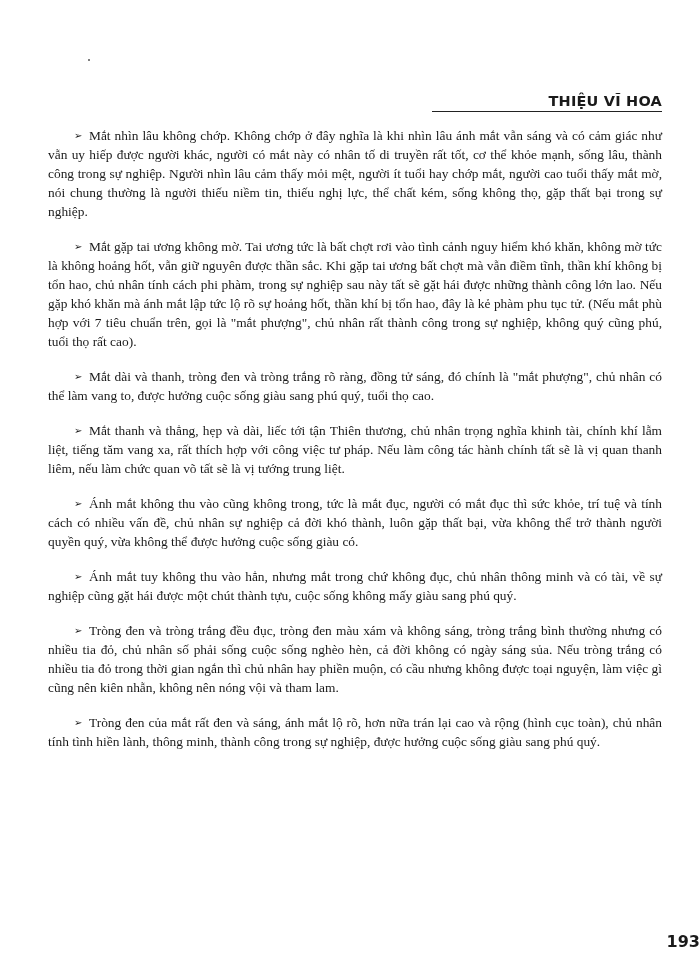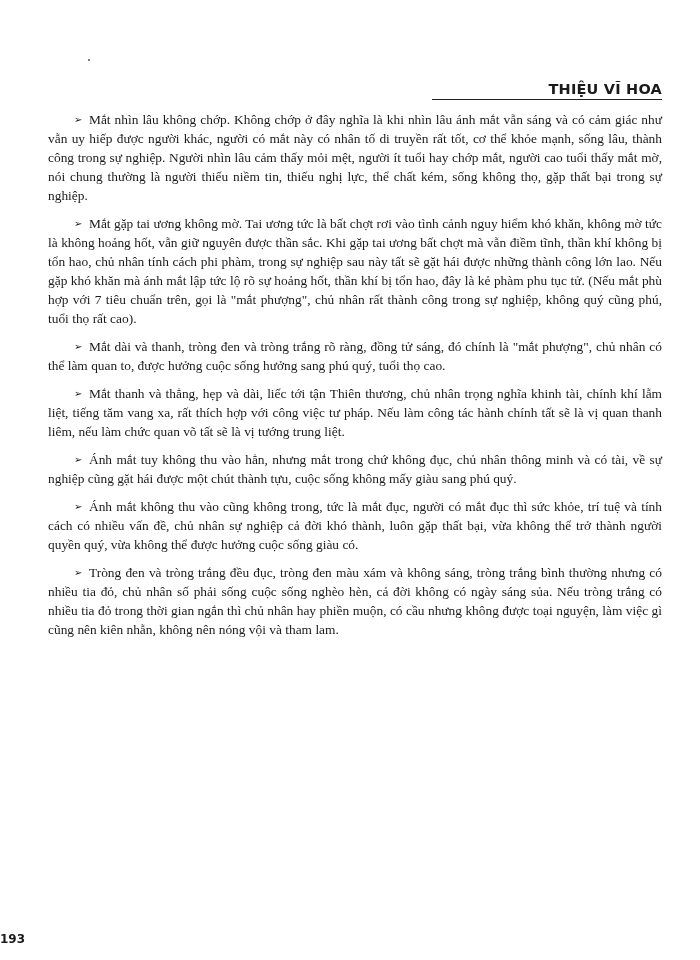--- a/index.html
+++ b/index.html
@@ -6,58 +6,59 @@
     body {
       width: 700px; height: 960px; position: relative; overflow: hidden;
       color: #1a1a1a;
       font-family: "DejaVu Serif", "Liberation Serif", serif;
     }
     .stray-dot {
       position: absolute; left: 88px; top: 59px; width: 2px; height: 2px;
       background: #555; border-radius: 50%;
     }
     .running-header {
-      position: absolute; left: 432px; top: 80px; width: 230px;
+      position: absolute; left: 432px; top: 92px; width: 230px;
       border-bottom: 1.3px solid #222;
       text-align: right;
       font-family: "DejaVu Sans", "Liberation Sans", sans-serif;
       font-weight: bold; font-size: 14.5px; letter-spacing: 0.2px;
       padding-bottom: 1px; line-height: 18px;
     }
     .content {
       position: absolute; left: 48px; top: 110px; width: 614px;
     }
     .para {
-      margin: 0 0 9px 0;
+      margin: 16px 0 9px 0;
       font-size: 13.4px; line-height: 19px;
       text-align: justify;
       text-indent: 26px;
       font-family: "Liberation Serif", "DejaVu Serif", serif;
     }
     .bullet {
       display: inline-block; width: 15px; font-size: 10px;
       font-family: "DejaVu Sans", sans-serif; text-indent: 0;
       vertical-align: 1px;
     }
     .page-number {
-      position: absolute; left: 0; right: 0; top: 932px; text-align: left;
+      position: absolute; left: 0; right: 0; top: 932px; text-align: right;
       font-family: "DejaVu Sans", "Liberation Sans", sans-serif;
-      font-weight: bold; font-size: 12px;
+      font-weight: bold; font-size: 16px; padding-left: 13px;
     }
   </style>
 </head>
 <body>
 
 <div class="stray-dot"></div>
 
 <div class="running-header">THIỆU VĨ HOA</div>
 
 <div class="content">
   <p class="para"><span class="bullet">➢</span><span>Mắt nhìn lâu không chớp. Không chớp ở đây nghĩa là khi nhìn lâu ánh mắt vẫn sáng và có cảm giác như vẫn uy hiếp được người khác, người có mắt này có nhân tố di truyền rất tốt, cơ thể khỏe mạnh, sống lâu, thành công trong sự nghiệp. Người nhìn lâu cảm thấy mỏi mệt, người ít tuổi hay chớp mắt, người cao tuổi thấy mắt mờ, nói chung thường là người thiếu niềm tin, thiếu nghị lực, thể chất kém, sống không thọ, gặp thất bại trong sự nghiệp.</span></p>
   <p class="para"><span class="bullet">➢</span><span>Mắt gặp tai ương không mờ. Tai ương tức là bất chợt rơi vào tình cảnh nguy hiểm khó khăn, không mờ tức là không hoảng hốt, vẫn giữ nguyên được thần sắc. Khi gặp tai ương bất chợt mà vẫn điềm tĩnh, thần khí không bị tổn hao, chủ nhân tính cách phi phàm, trong sự nghiệp sau này tất sẽ gặt hái được những thành công lớn lao. Nếu gặp khó khăn mà ánh mắt lập tức lộ rõ sự hoảng hốt, thần khí bị tổn hao, đây là kẻ phàm phu tục tử. (Nếu mắt phù hợp với 7 tiêu chuẩn trên, gọi là "mắt phượng", chủ nhân rất thành công trong sự nghiệp, không quý cũng phú, tuổi thọ rất cao).</span></p>
-  <p class="para"><span class="bullet">➢</span><span>Mắt dài và thanh, tròng đen và tròng trắng rõ ràng, đồng tử sáng, đó chính là "mắt phượng", chủ nhân có thể làm quan to, được hưởng cuộc sống hưởng sang phú quý, tuổi thọ cao.</span></p>
+  <p class="para"><span class="bullet">➢</span><span>Mắt dài và thanh, tròng đen và tròng trắng rõ ràng, đồng tử sáng, đó chính là "mắt phượng", chủ nhân có thể làm vang to, được hưởng cuộc sống giàu sang phú quý, tuổi thọ cao.</span></p>
   <p class="para"><span class="bullet">➢</span><span>Mắt thanh và thẳng, hẹp và dài, liếc tới tận Thiên thương, chủ nhân trọng nghĩa khinh tài, chính khí lẫm liệt, tiếng tăm vang xa, rất thích hợp với công việc tư pháp. Nếu làm công tác hành chính tất sẽ là vị quan thanh liêm, nếu làm chức quan võ tất sẽ là vị tướng trung liệt.</span></p>
+  <p class="para"><span class="bullet">➢</span><span>Ánh mắt không thu vào cũng không trong, tức là mắt đục, người có mắt đục thì sức khỏe, trí tuệ và tính cách có nhiều vấn đề, chủ nhân sự nghiệp cả đời khó thành, luôn gặp thất bại, vừa không thể trở thành người quyền quý, vừa không thể được hưởng cuộc sống giàu có.</span></p>
   <p class="para"><span class="bullet">➢</span><span>Ánh mắt tuy không thu vào hẳn, nhưng mắt trong chứ không đục, chủ nhân thông minh và có tài, về sự nghiệp cũng gặt hái được một chút thành tựu, cuộc sống không mấy giàu sang phú quý.</span></p>
-  <p class="para"><span class="bullet">➢</span><span>Ánh mắt không thu vào cũng không trong, tức là mắt đục, người có mắt đục thì sức khỏe, trí tuệ và tính cách có nhiều vấn đề, chủ nhân sự nghiệp cả đời khó thành, luôn gặp thất bại, vừa không thể trở thành người quyền quý, vừa không thể được hưởng cuộc sống giàu có.</span></p>
   <p class="para"><span class="bullet">➢</span><span>Tròng đen và tròng trắng đều đục, tròng đen màu xám và không sáng, tròng trắng bình thường nhưng có nhiều tia đỏ, chủ nhân số phải sống cuộc sống nghèo hèn, cả đời không có ngày sáng sủa. Nếu tròng trắng có nhiều tia đỏ trong thời gian ngắn thì chủ nhân hay phiền muộn, có cầu nhưng không được toại nguyện, làm việc gì cũng nên kiên nhẫn, không nên nóng vội và tham lam.</span></p>
+  <p class="para"><span class="bullet">➢</span><span>Tròng đen của mắt rất đen và sáng, ánh mắt lộ rõ, hơn nữa trán lại cao và rộng (hình cục toàn), chủ nhân tính tình hiền lành, thông minh, thành công trong sự nghiệp, được hưởng cuộc sống giàu sang phú quý.</span></p>
 </div>
 
 <div class="page-number">193</div>
 
 </body></html>

